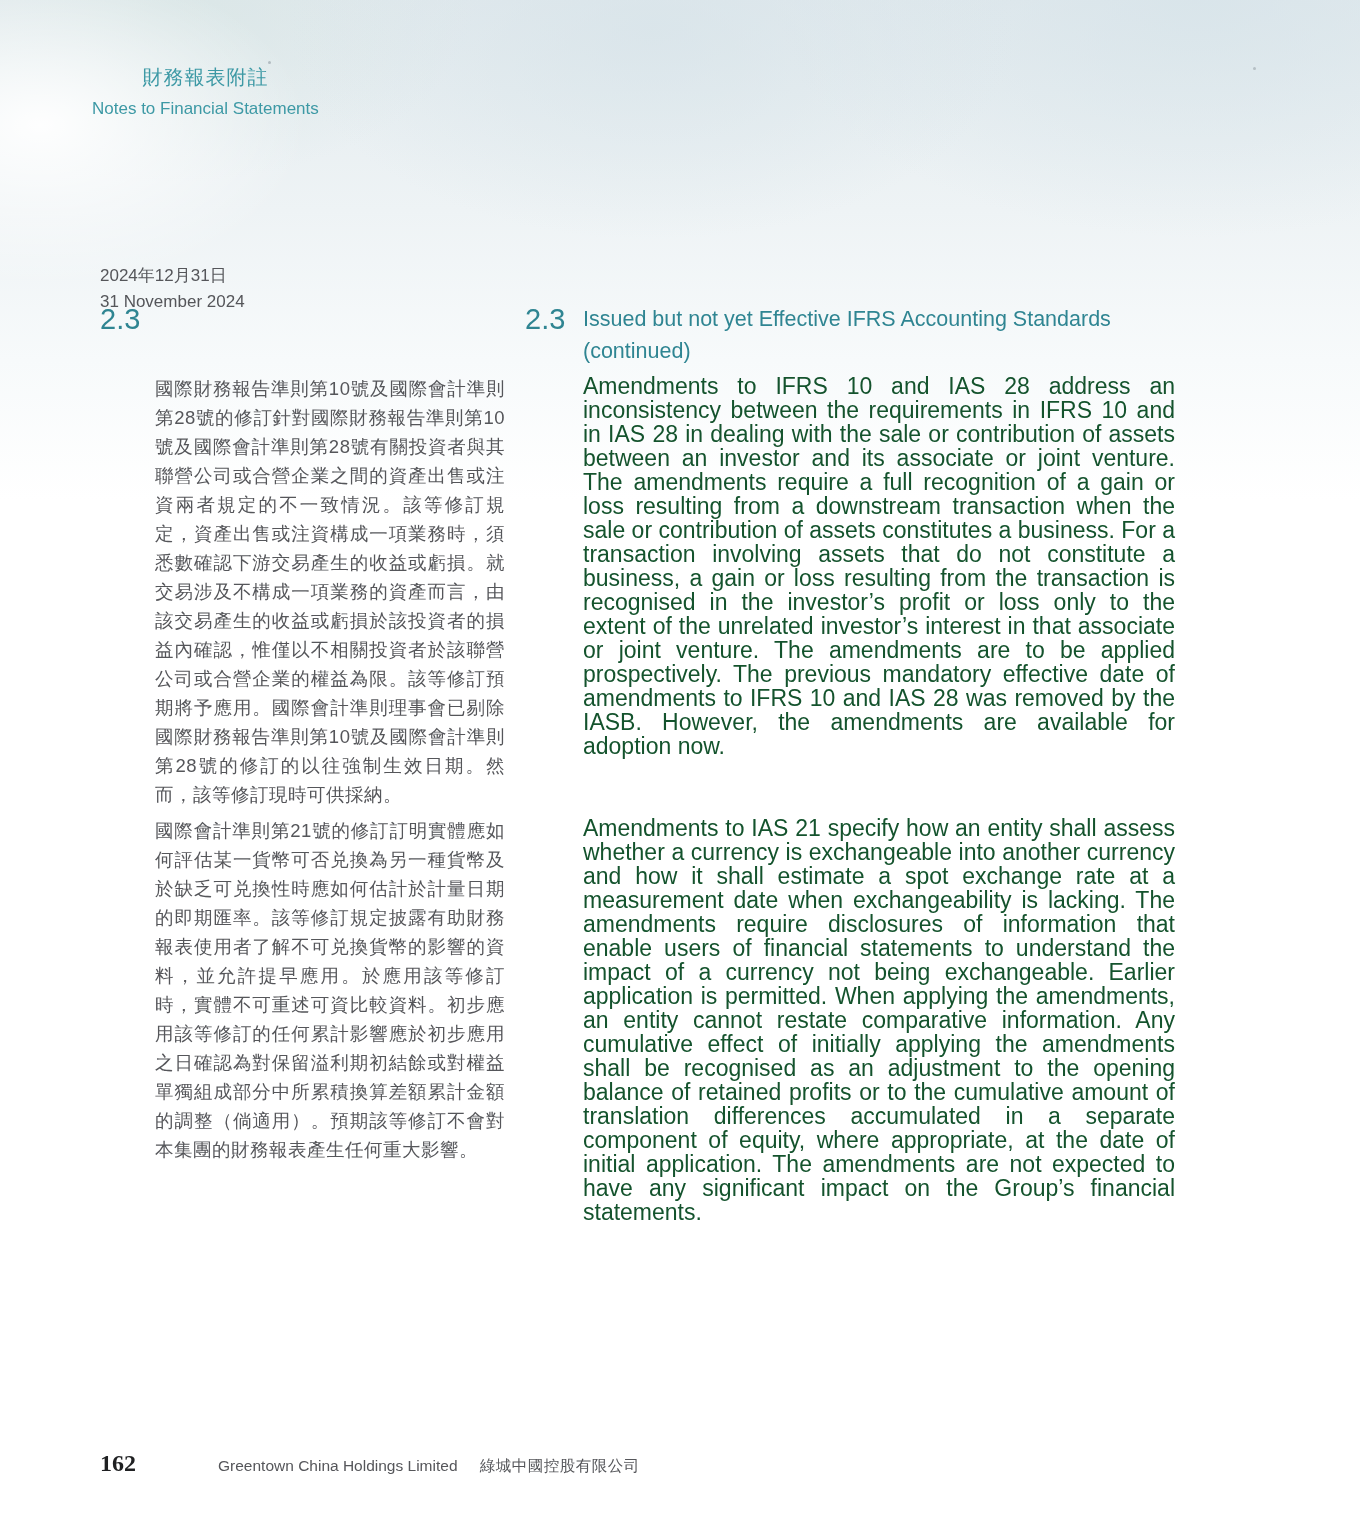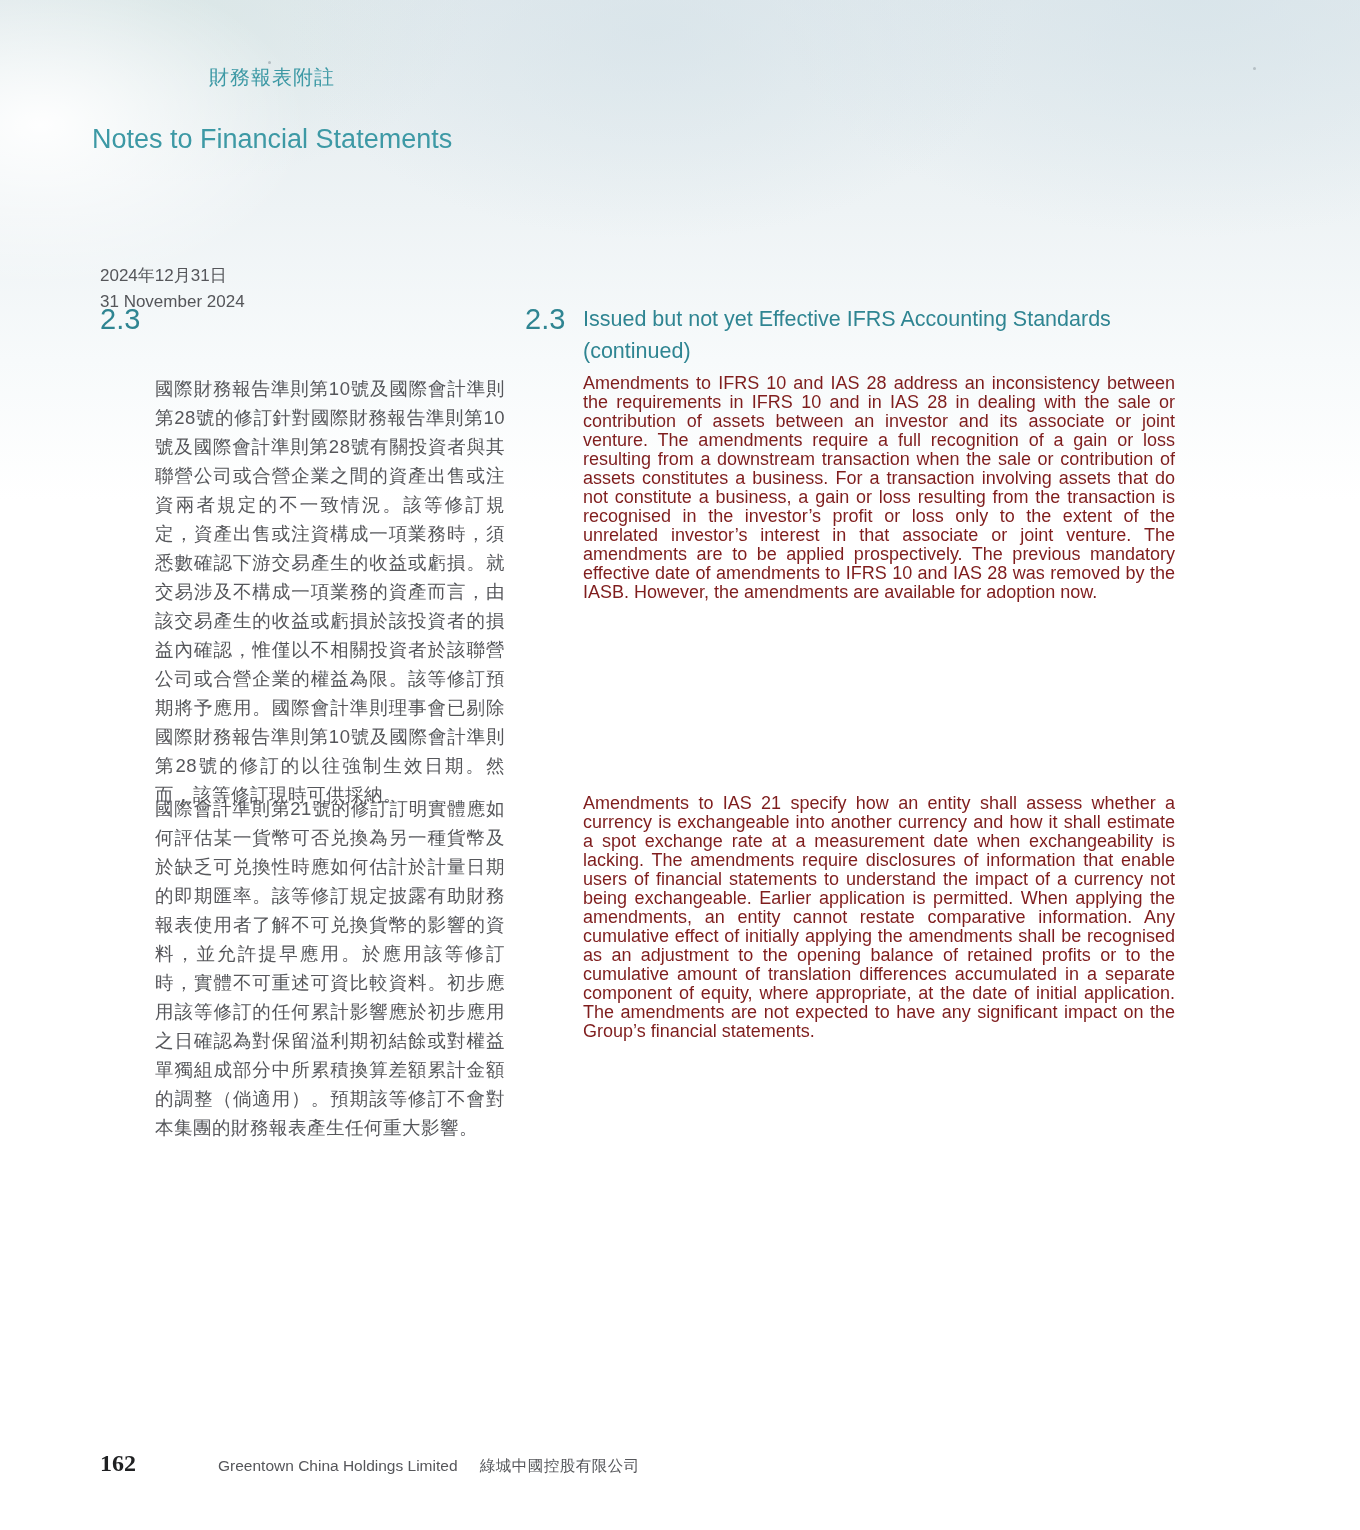--- a/index.html
+++ b/index.html
@@ -17,51 +17,51 @@
       radial-gradient(ellipse 430px 260px at 3% 25%, rgba(255,255,255,0.95), rgba(255,255,255,0) 62%),
       radial-gradient(ellipse 520px 300px at 48% 6%, rgba(213,226,232,0.65), rgba(213,226,232,0) 70%),
       radial-gradient(ellipse 640px 360px at 88% 0%, rgba(214,227,233,0.75), rgba(214,227,233,0) 66%),
       radial-gradient(ellipse 500px 280px at 12% 2%, rgba(213,228,226,0.6), rgba(213,228,226,0) 62%),
       linear-gradient(180deg,#e2eaee 0%,#e7eef1 18%,#eef3f5 42%,#f7fafb 72%,#ffffff 100%);
   }
   .speck { position:absolute; border-radius:50%; background:#8d979e; }
 
   .doc-header { position:absolute; left:92px; top:62px;text-align:center; }
   .doc-title-zh { font-size:20px; line-height:31px; color:#3d99a5; letter-spacing:1px; }
-  .doc-title-en { font-size:27px; line-height:31px; color:#3d99a5;margin-top:31px; }
+  .doc-title-en { font-size:17px; line-height:31px; color:#3d99a5; }
 
   .date-block { position:absolute; left:100px; top:227px; color:#55565a; }
   .date-zh { font-size:17px; line-height:26px;margin-top:36px; }
   .date-en { font-size:17px; line-height:26px; }
 
   .grid {
     position:absolute; left:100px; width:1075px;
     display:grid; grid-template-columns:55px 350px 20px 58px 592px;
   }
   .grid-headings { top:303px; }
   .grid-row1 { top:374px; }
-  .grid-row2 { top:794px; }
+  .grid-row2 { top:816px; }
 
   .sec-num { color:#2f8592; font-size:29px; line-height:32px; }
   .sec-num-left { grid-column:1; }
   .sec-num-right { grid-column:4; }
   .sec-heading-zh {
     grid-column:2; color:#2f8592; font-size:23px; line-height:33px;
     letter-spacing:1.5px;
   }
   .sec-heading-en {
     grid-column:5; color:#2f8592; font-size:21.5px; line-height:32px;
   }
 
   .zh-para {
     grid-column:2; color:#55565a; font-size:18.5px; line-height:29px;
     text-align:justify; letter-spacing:0.5px;
   }
   .en-para {
-    grid-column:5; color:#7f1d1d; font-size:18px; line-height:19px;
+    grid-column:5; color:#14532d; font-size:23px; line-height:24px;
     text-align:justify;
   }
 
   .page-footer {
     position:absolute; left:100px; top:1450px; width:1075px;
     display:flex; align-items:baseline;
   }
   .page-number {
     font-family:"Liberation Serif","DejaVu Serif",serif;
     font-size:24px; font-weight:600; color:#1f2022;

